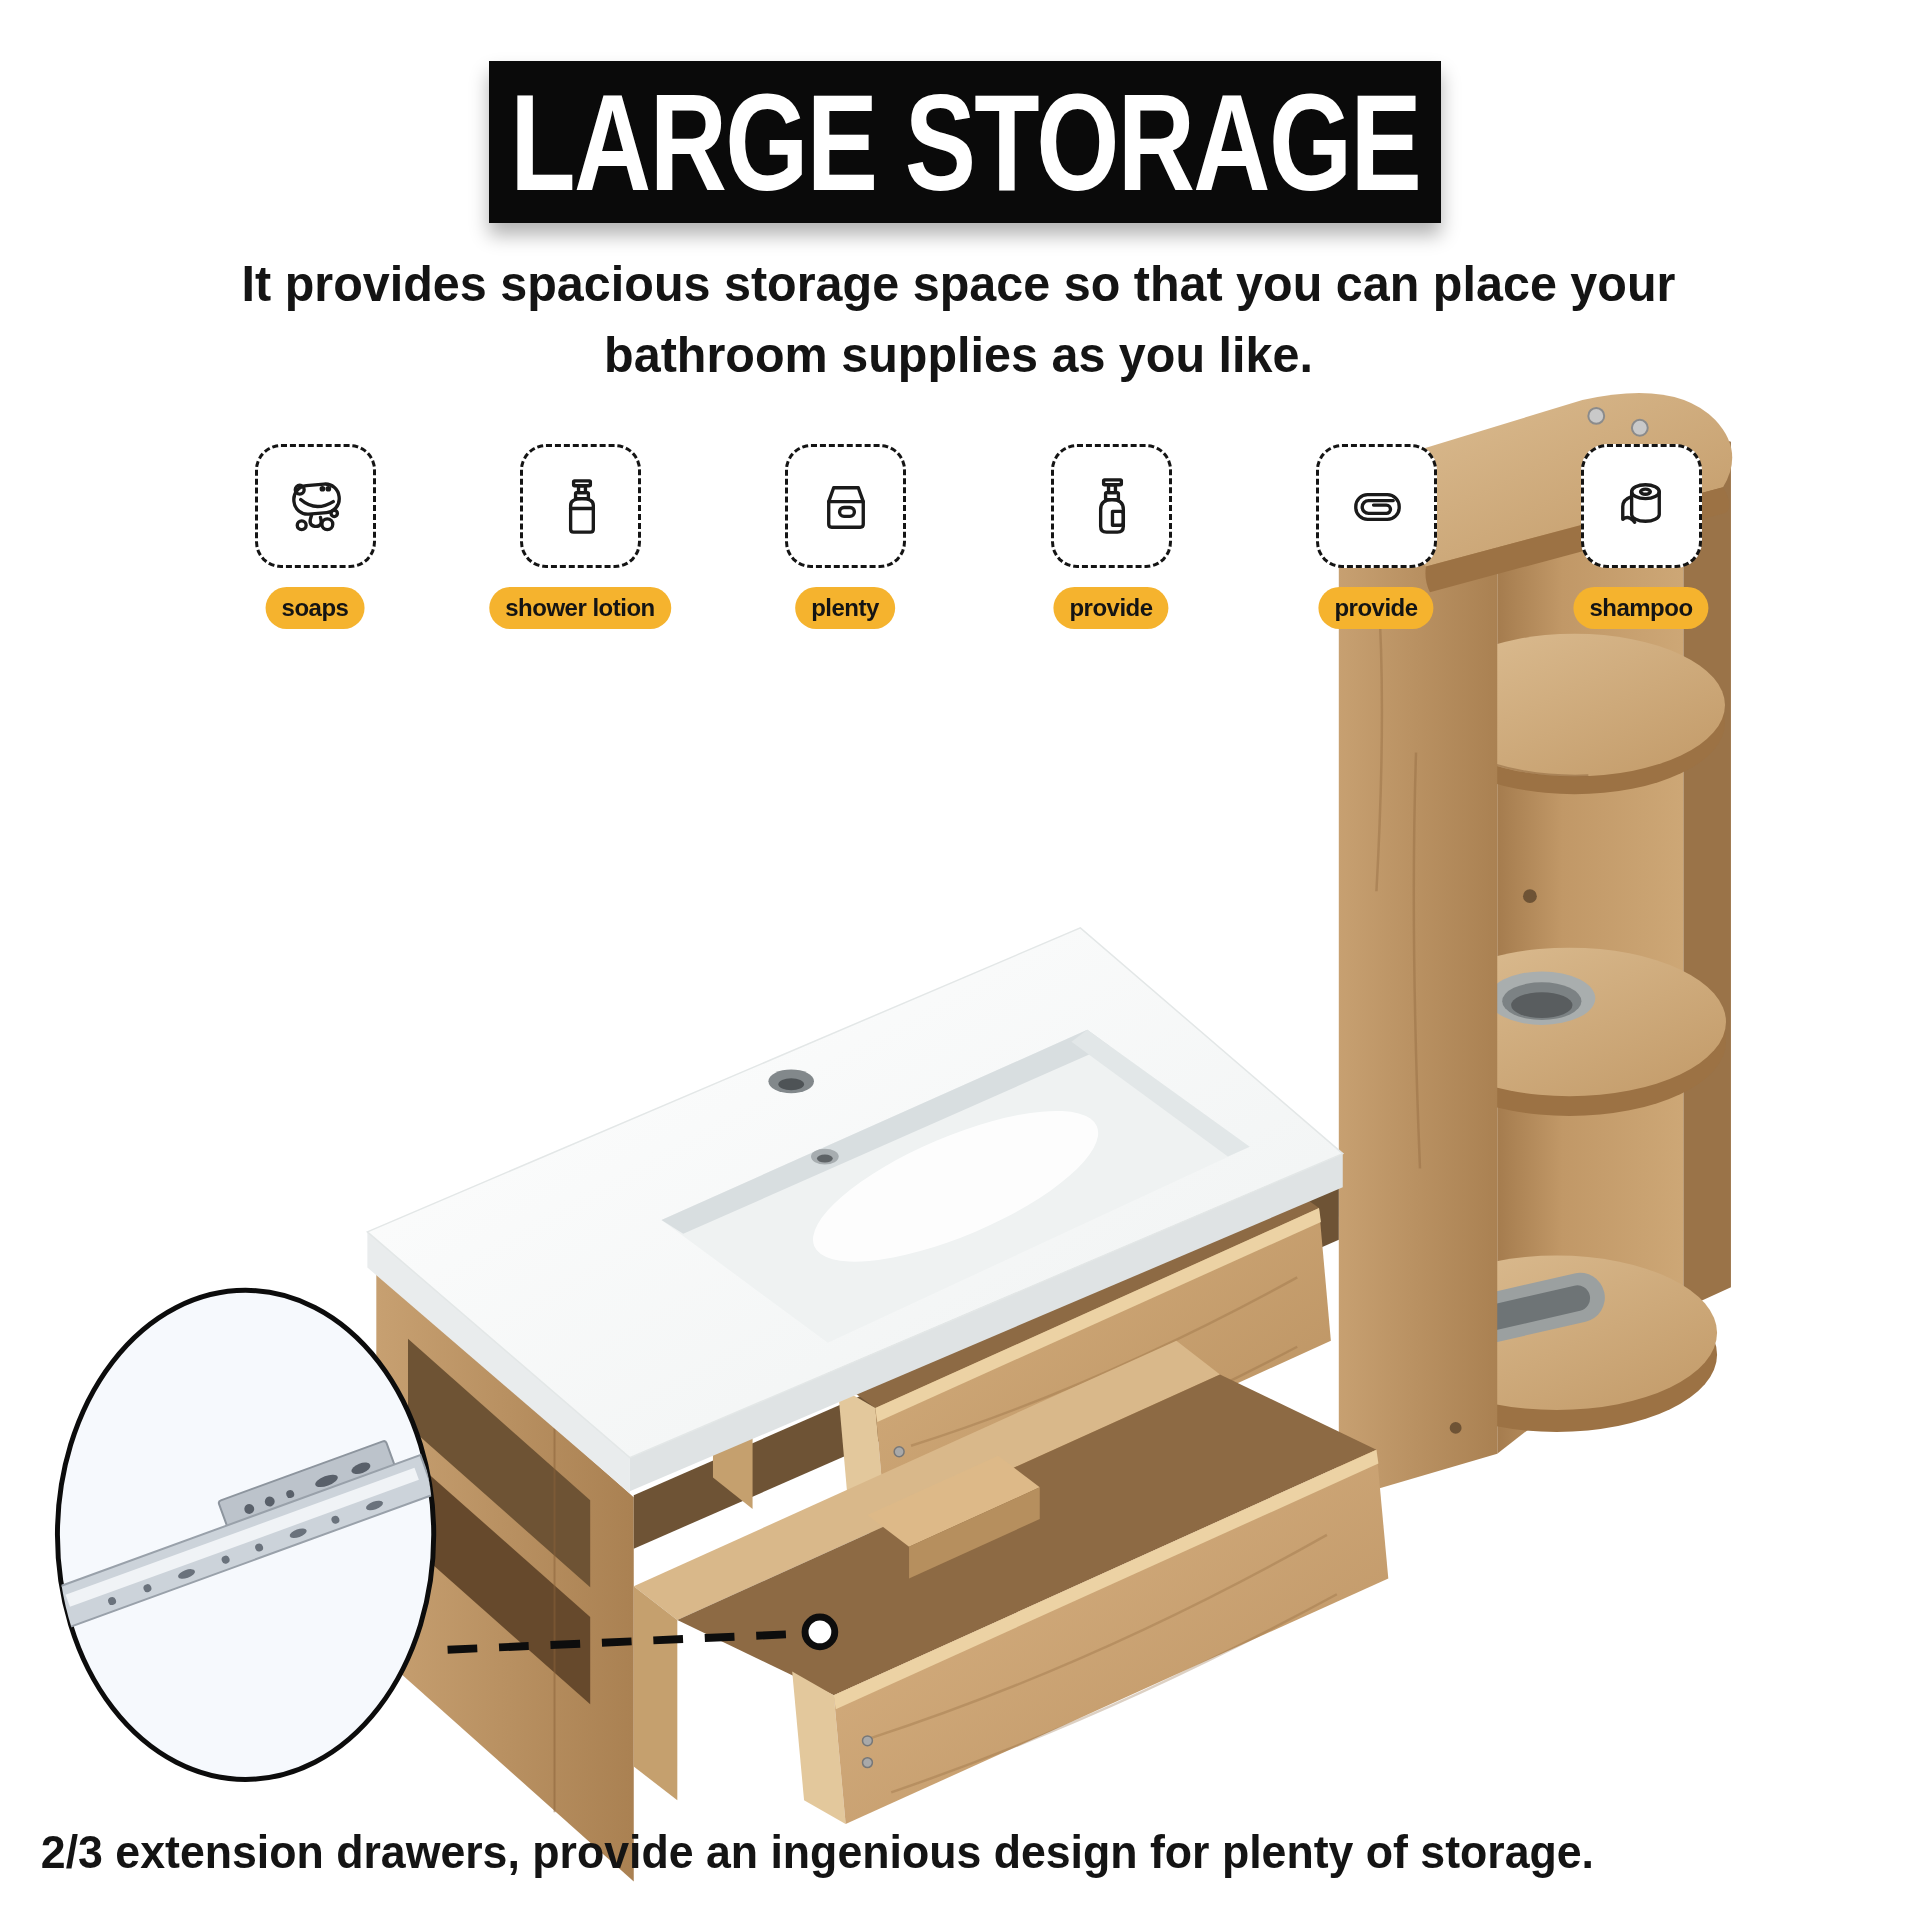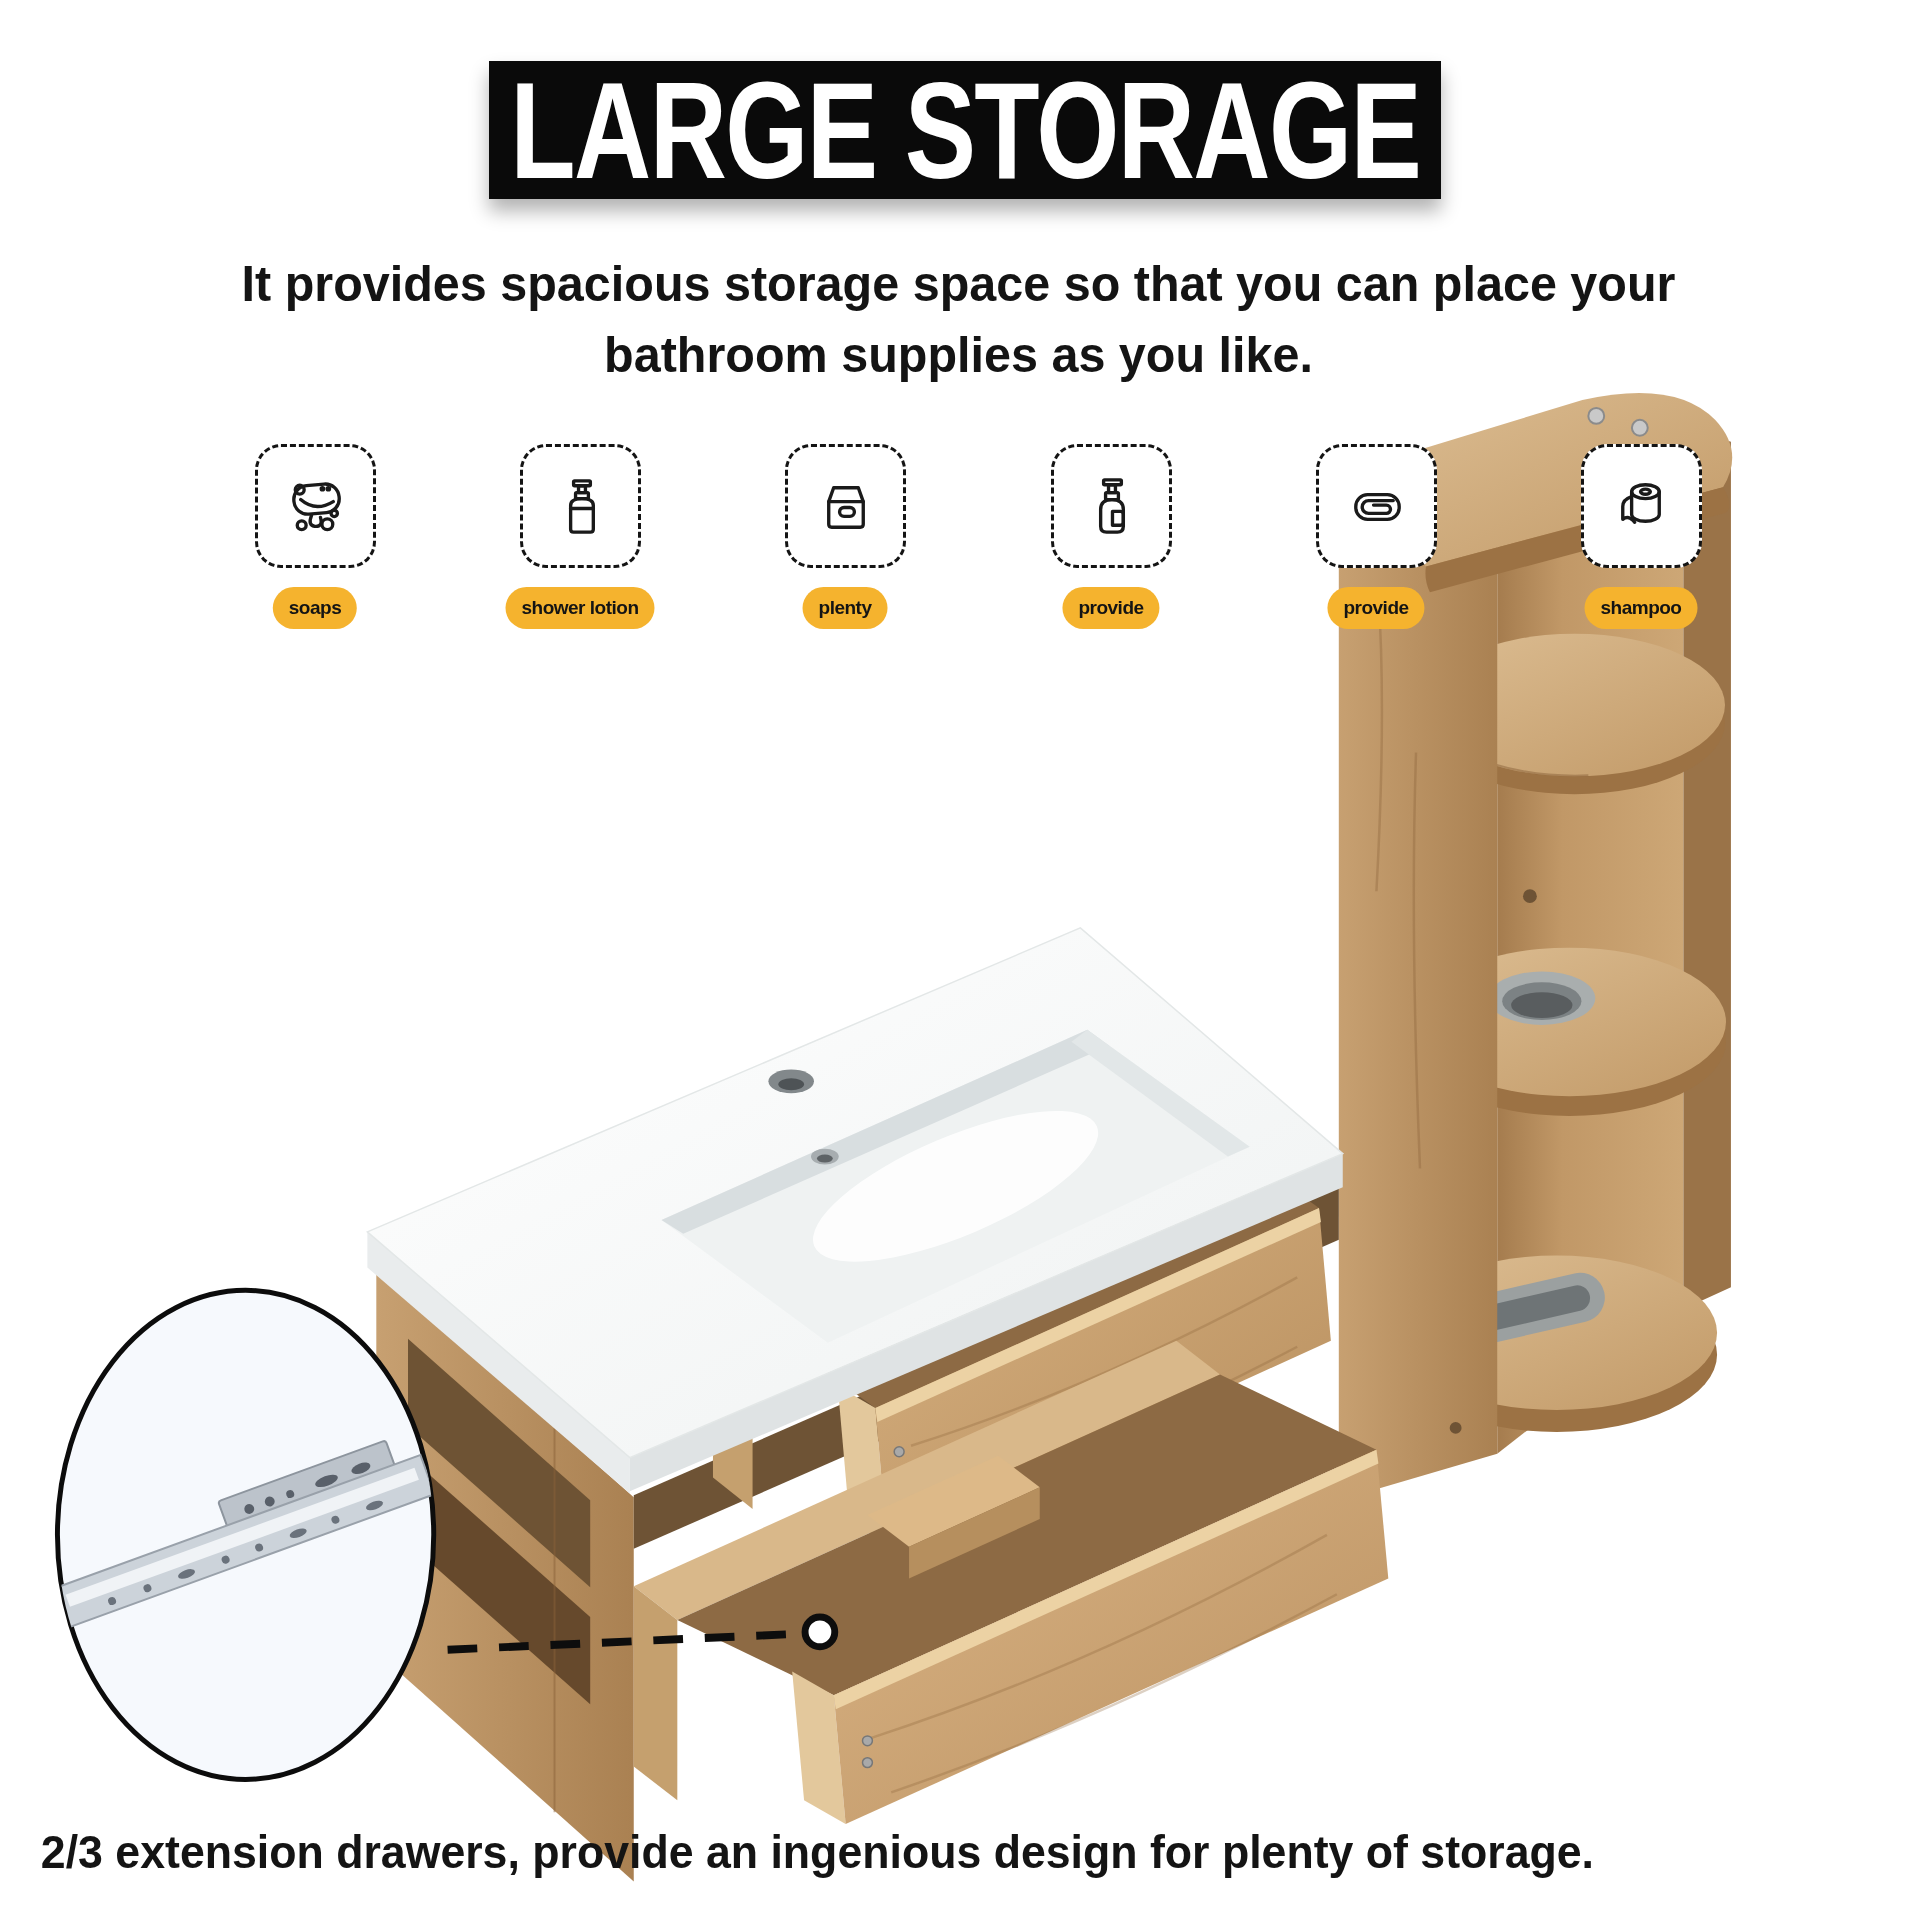--- a/index.html
+++ b/index.html
@@ -1,36 +1,36 @@
 <!DOCTYPE html>
 <html><head>
 <meta charset="utf-8">
 <style>
   html,body{margin:0;padding:0;background:#ffffff;}
   body{width:1927px;height:1927px;position:relative;overflow:hidden;
        font-family:"Liberation Sans", sans-serif;color:#151515;}
   .layer{position:absolute;left:0;top:0;}
   
-  .banner{position:absolute;left:489px;top:61px;width:952px;height:138px;
+  .banner{position:absolute;left:489px;top:61px;width:952px;height:162px;
           background:#0a0a0a;display:flex;align-items:center;justify-content:center;
           box-shadow:0 12px 18px rgba(0,0,0,.30);z-index:3;}
   .banner span{color:#ffffff;font-size:137px;font-weight:700;letter-spacing:-2px;
           white-space:nowrap;display:inline-block;transform:scaleX(.78);}
   
   .subtitle{position:absolute;left:0;top:249px;width:1917px;text-align:center;z-index:3;}
   .subtitle div{font-size:50px;font-weight:700;line-height:1.42;color:#141414;
           white-space:nowrap;transform:scaleX(.97);}
   
   .feature{position:absolute;top:444px;width:0;z-index:4;}
   .icon-box{position:absolute;left:-60px;top:0;width:121px;height:124px;background:#ffffff;
           border:3.5px dashed #141414;border-radius:26px;box-sizing:border-box;
           display:flex;align-items:center;justify-content:center;}
   .pill{position:absolute;top:143px;left:0;transform:translateX(-50%);
           background:#F5B32E;border-radius:21px;height:42px;line-height:42px;
-          padding:0 16px;font-size:19px;font-weight:700;letter-spacing:-0.5px;
+          padding:0 16px;font-size:24px;font-weight:700;letter-spacing:-0.5px;
           color:#141414;white-space:nowrap;}
   .lineicon{stroke:#1a1a1a;stroke-width:3.4;fill:none;stroke-linecap:round;stroke-linejoin:round;}
   
   .caption{position:absolute;left:0;top:1824px;width:1546px;text-align:center;z-index:3;}
   .caption span{font-size:47px;font-weight:700;white-space:nowrap;display:inline-block;
           transform:scaleX(.95);color:#141414;}
   
   .scene{z-index:1;}
 </style>
 </head>

